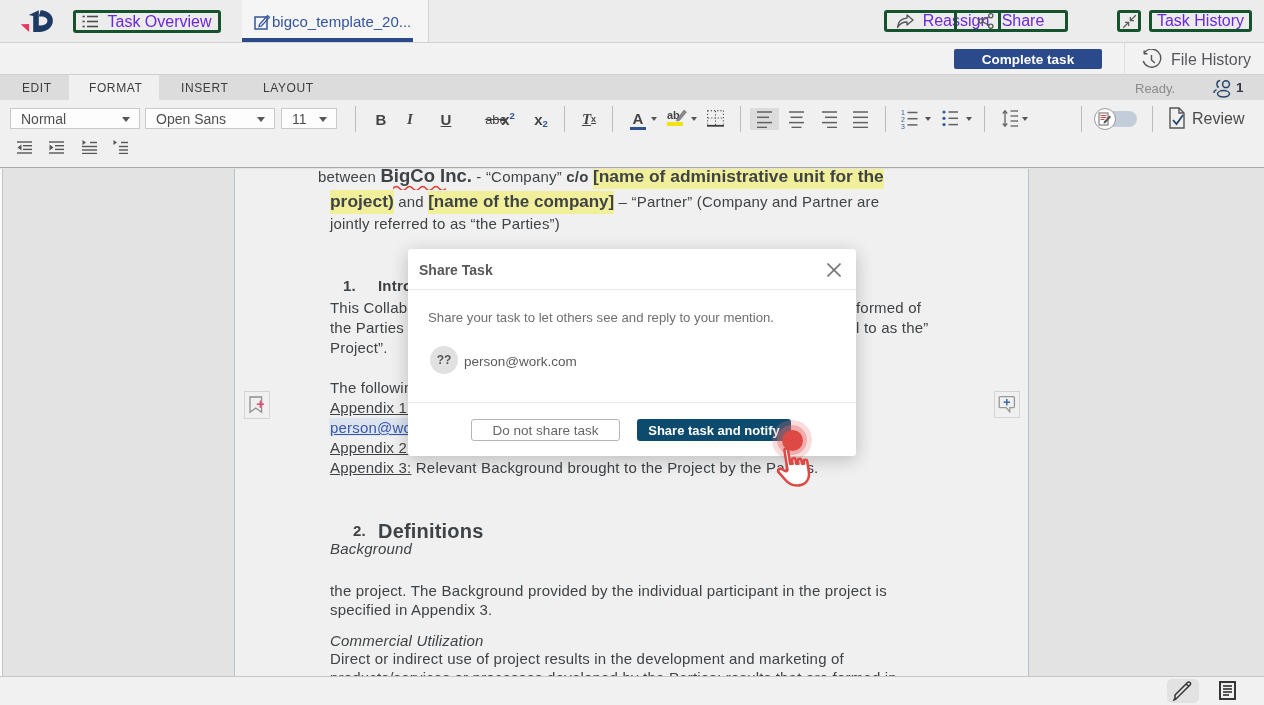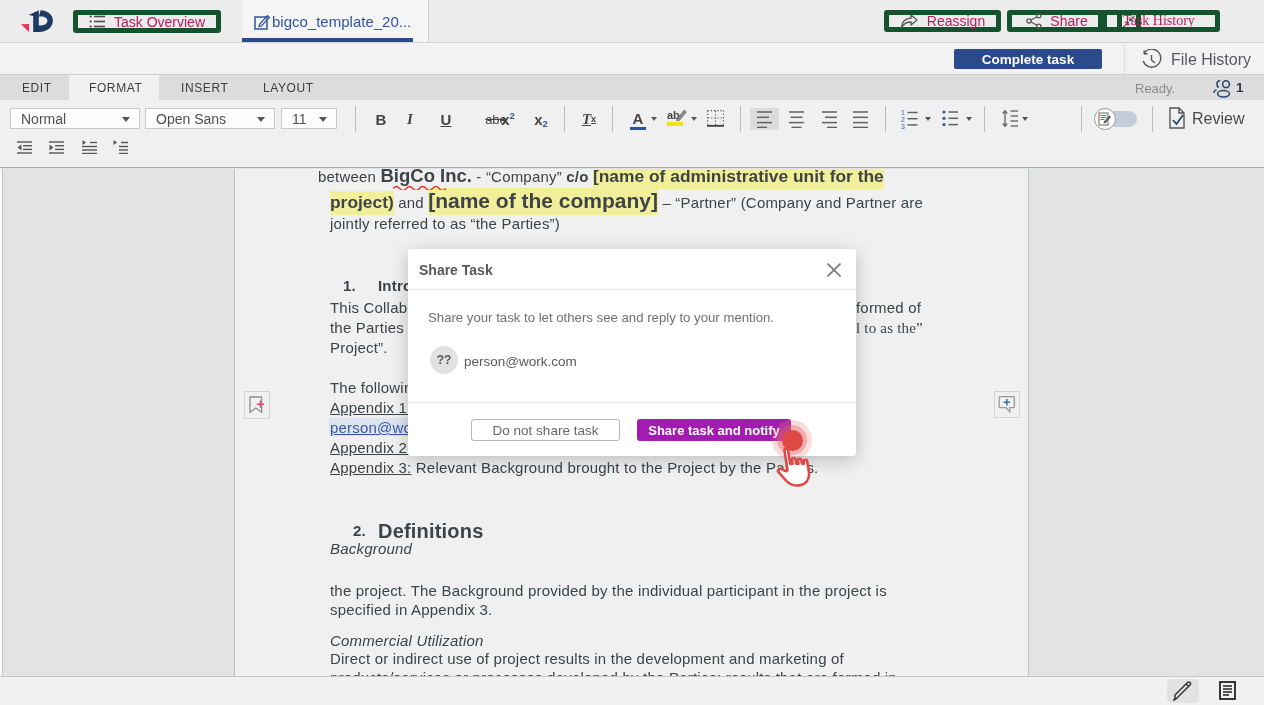--- a/index.html
+++ b/index.html
@@ -1,20 +1,20 @@
 <!DOCTYPE html>
 <html><head>
 <meta charset="utf-8">
 <style>
   html,body{margin:0;padding:0;}
   body{width:1264px;height:705px;overflow:hidden;font-family:"Liberation Sans",sans-serif;position:relative;background:#e3e3e3;}
   .abs{position:absolute;}
   
   #topbar{left:0;top:0;width:1264px;height:42px;background:#ececec;border-bottom:1px solid #d2d2d2;}
-  .tbtn{position:absolute;border:5px solid #14532d;border-radius:3px;color:#be185d;font-size:14px;display:flex;align-items:center;justify-content:center;box-sizing:border-box;}
+  .tbtn{position:absolute;border:3px solid #14532d;border-radius:3px;color:#6d28d9;font-size:16px;display:flex;align-items:center;justify-content:center;box-sizing:border-box;}
   #tabzone{left:242px;top:0;width:186px;height:42px;background:#f5f5f5;border-right:1px solid #d2d2d2;}
   #tabline{left:242px;top:38px;width:171px;height:4px;background:#2b4a8c;}
   #tabtxt{left:272px;top:13px;font-size:15px;color:#33549c;}
   
   #bar2{left:0;top:43px;width:1264px;height:31px;background:#f2f2f2;border-bottom:1px solid #cfcfcf;}
   #completebtn{left:954px;top:49px;width:148px;height:20px;background:#2b4a8c;border-radius:2px;color:#fff;font-size:13.5px;font-weight:600;display:flex;align-items:center;justify-content:center;}
   #bar2sep{left:1124px;top:43px;width:1px;height:31px;background:#dedede;}
   #filehist{left:1171px;top:51px;font-size:16px;color:#57575f;}
   
   #menurow{left:0;top:75px;width:1264px;height:25px;background:#dcdcdc;}
@@ -30,35 +30,35 @@
   .tico{position:absolute;top:108px;height:22px;display:flex;align-items:center;justify-content:center;color:#444;font-size:15px;font-weight:700;}
   .caret2{position:absolute;top:117px;width:0;height:0;border-left:3.5px solid transparent;border-right:3.5px solid transparent;border-top:4.5px solid #555;}
   
   #docarea{left:0;top:169px;width:1264px;height:507px;background:#e3e3e3;overflow:hidden;}
   #docarea .leftstrip{position:absolute;left:0;top:0;width:2px;height:507px;background:#fafafa;border-right:1px solid #c4c4c4;}
   #page{position:absolute;left:234px;top:0;width:795px;height:507px;background:#f0f0f0;border-left:1px solid #b7c3cb;border-right:1px solid #b7c3cb;box-sizing:border-box;}
   .dl{position:absolute;font-size:15px;color:#3e4347;white-space:nowrap;line-height:20px;letter-spacing:0.2px;}
   .hl{background:#f2ef9b;padding:2.5px 0 3.5px;}
   .big.hl,.big2.hl{padding:1px 0 3px;}
   .b{font-weight:700;}
-  .big{font-size:21px;letter-spacing:0;}
+  .big{font-size:17px;letter-spacing:0;}
   .big2{font-size:17.4px;letter-spacing:0;}
   .it{font-style:italic;}
   .ul{text-decoration:underline;}
   .link{color:#3a57a5;text-decoration:underline;}
   
   #modal{left:408px;top:249px;width:448px;height:207px;background:#fff;border-radius:3px;box-shadow:0 4px 18px rgba(0,0,0,0.22);}
   #modalhdr{position:absolute;left:419px;top:262px;font-size:14px;font-weight:700;color:#58585a;}
   #mdiv1{left:408px;top:289px;width:448px;height:1px;background:#e9e9e9;}
   #mdiv2{left:408px;top:402px;width:448px;height:1px;background:#e9e9e9;}
   #mbody{left:428px;top:310px;font-size:13.2px;color:#6f6f6f;}
   #avatar{left:430px;top:346px;width:28px;height:28px;border-radius:50%;background:#e1e1e1;color:#555;font-size:12px;font-weight:700;display:flex;align-items:center;justify-content:center;}
   #memail{left:464px;top:354px;font-size:13.5px;color:#5a5a5a;}
   #mbtn1{left:471px;top:419px;width:149px;height:22px;border:1px solid #b5b5b5;border-radius:3px;color:#666;font-size:13.5px;display:flex;align-items:center;justify-content:center;box-sizing:border-box;background:#fff;}
-  #mbtn2{left:637px;top:419px;width:154px;height:22px;background:#a21caf;border-radius:3px;color:#fff;font-size:13px;font-weight:600;display:flex;align-items:center;justify-content:center;}
+  #mbtn2{left:637px;top:419px;width:154px;height:22px;background:#0c4a6e;border-radius:3px;color:#fff;font-size:13px;font-weight:600;display:flex;align-items:center;justify-content:center;}
   
   .ring{position:absolute;border-radius:50%;}
   
   #botbar{left:0;top:676px;width:1264px;height:29px;background:#f1f1f1;border-top:1px solid #c6c6c6;box-sizing:border-box;}
   #pencilbtn{left:1167px;top:679px;width:32px;height:24px;background:#e2e2e2;border-radius:5px;}
 </style>
 </head>
 <body>
 
 <div id="topbar" class="abs"></div>
@@ -87,41 +87,41 @@
   <rect x="1" y="4" width="12" height="12" fill="none" stroke="#33549c" stroke-width="1.5"></rect>
   <path d="M5.5,11.5 L13.5,2.5 L15.5,4.2 L7.5,13 L5,13.6 Z" fill="none" stroke="#33549c" stroke-width="1.2"></path>
 </svg>
 <div id="tabtxt" class="abs">bigco_template_20...</div>
 <div class="tbtn" style="left:884px;top:10px;width:117px;height:22px;">
   <svg width="19" height="16" viewBox="0 0 19 16" style="margin-right:8px">
     <path d="M11,2 L17,7 L11,12 L11,9 C6,9 3.5,11 1.5,14.5 C2,8.5 5.5,5.5 11,5.2 Z" fill="none" stroke="#555" stroke-width="1.3" stroke-linejoin="round"></path>
   </svg>
   Reassign
 </div>
-<div class="tbtn" style="left:1007px;top:10px;width:100px;height:22px;">
+<div class="tbtn" style="left:954px;top:10px;width:114px;height:22px;">
   <svg width="16" height="16" viewBox="0 0 16 16" style="margin-right:8px">
     <g fill="none" stroke="#555" stroke-width="1.3">
       <circle cx="12.8" cy="2.8" r="2.1"></circle>
         <circle cx="3" cy="8" r="2.1"></circle>
         <circle cx="12.8" cy="13.2" r="2.1"></circle>
       <line x1="5" y1="7" x2="11" y2="3.7"></line>
         <line x1="5" y1="9" x2="11" y2="12.3"></line>
     </g>
   </svg>
   Share
 </div>
 <div class="tbtn" style="left:1117px;top:10px;width:24px;height:22px;">
   <svg width="15" height="15" viewBox="0 0 15 15">
     <g fill="none" stroke="#5a5a5a" stroke-width="1.3">
       <path d="M13.8,1.2 L8.4,6.6 M8.4,3 L8.4,6.6 L12,6.6"></path>
       <path d="M1.2,13.8 L6.6,8.4 M6.6,12 L6.6,8.4 L3,8.4"></path>
     </g>
   </svg>
 </div>
-<div class="tbtn" style="left:1098px;top:10px;width:122px;height:22px;font-family:Liberation Serif, serif;">Task History</div>
+<div class="tbtn" style="left:1149px;top:10px;width:103px;height:22px;">Task History</div>
 
 <div id="bar2" class="abs"></div>
 <div id="completebtn" class="abs">Complete task</div>
 <div id="bar2sep" class="abs"></div>
 <svg class="abs" style="left:1141px;top:49px" width="21" height="21" viewBox="0 0 21 21">
   <g fill="none" stroke="#555" stroke-width="1.4">
     <path d="M3.2,4.2 A9,9 0 1 1 2.2,12"></path>
     <path d="M3.2,1.5 L3.2,4.8 L6.5,4.8" stroke-linejoin="round"></path>
     <path d="M10.5,6 L10.5,11 L14,14"></path>
   </g>
@@ -315,21 +315,21 @@
   <div class="dl" style="left:330px;top:45px;">jointly referred to as “the Parties”)</div>
   <svg class="abs" style="left:393px;top:15px" width="53" height="6" viewBox="0 0 53 6">
       <path d="M0,4.5 Q3.3,0.5 6.6,4.5 T13.2,4.5 T19.8,4.5 T26.4,4.5 T33,4.5 T39.6,4.5 T46.2,4.5 T52.8,4.5" fill="none" stroke="#e03a2f" stroke-width="1.3"></path>
     </svg>
 
   <div class="dl b" style="left:343px;top:107px;font-size:15px;">1.</div>
   <div class="dl b" style="left:378px;top:107px;font-size:15px;">Introduction</div>
   <div class="dl" style="left:330px;top:129px;">This Collaboration Agreement (“Agreement”) defines</div>
   <div class="dl" style="left:856px;top:129px;">formed of</div>
   <div class="dl" style="left:330px;top:149px;">the Parties in the project described in more detail</div>
-  <div class="dl" style="left:856px;top:149px;font-family:Liberation Serif, serif;">l to as the”</div>
+  <div class="dl" style="left:856px;top:149px;">l to as the”</div>
   <div class="dl" style="left:330px;top:169px;">Project”.</div>
 
   <div class="dl" style="left:330px;top:209px;">The following appendices are attached to this</div>
   <div class="dl" style="left:330px;top:229px;"><span class="ul">Appendix 1:</span> Project plan</div>
   <div class="abs" style="left:329px;top:249px;width:126px;height:18px;background:#dce4f0;"></div>
   <div class="dl" style="left:330px;top:249px;"><span class="link">person@work.com</span></div>
   <div class="dl" style="left:330px;top:269px;"><span class="ul">Appendix 2:</span> Cost estimate</div>
   <div class="dl" style="left:330px;top:289px;"><span class="ul">Appendix 3:</span> Relevant Background brought to the Project by the Parties.</div>
 
   <div class="dl b" style="left:353px;top:352px;font-size:15px;">2.</div>

